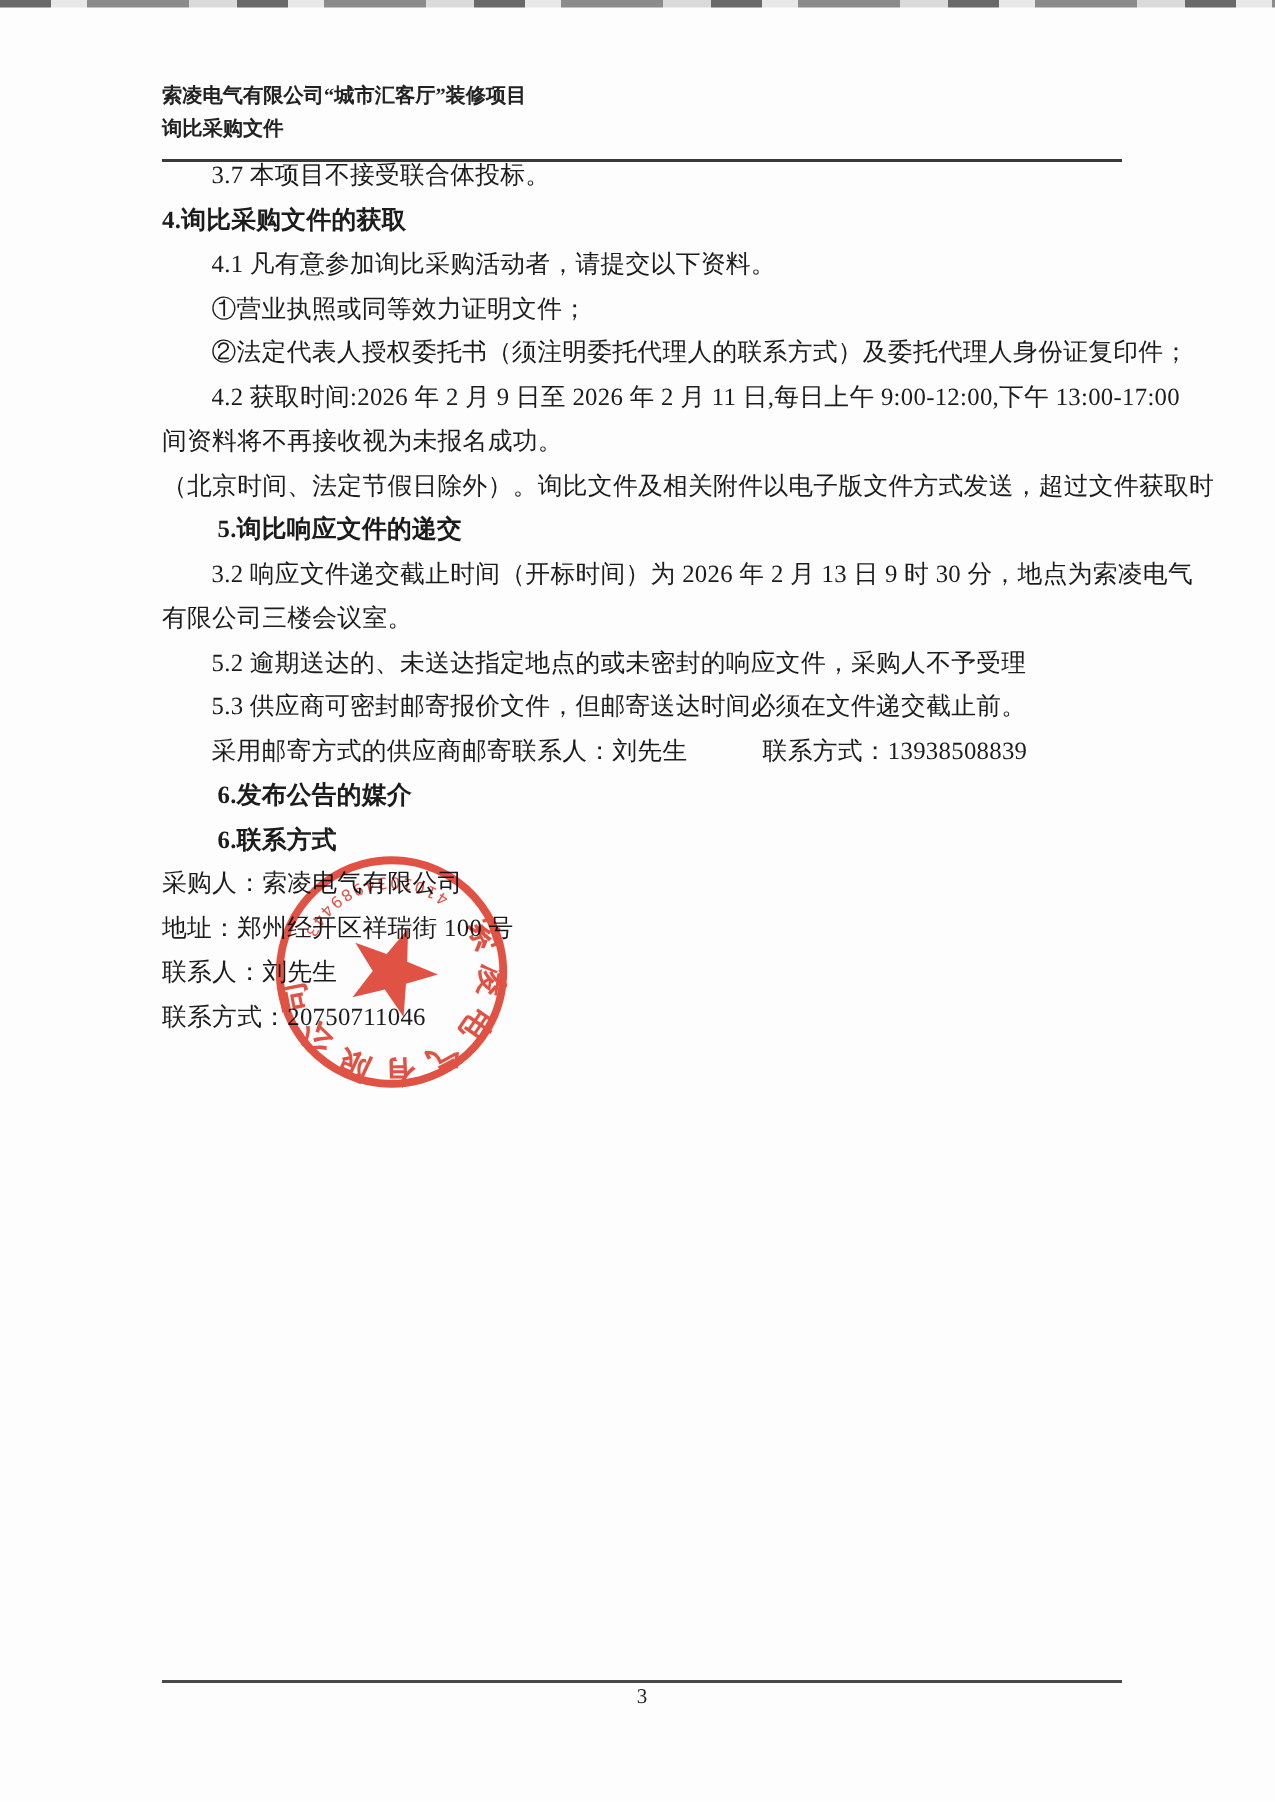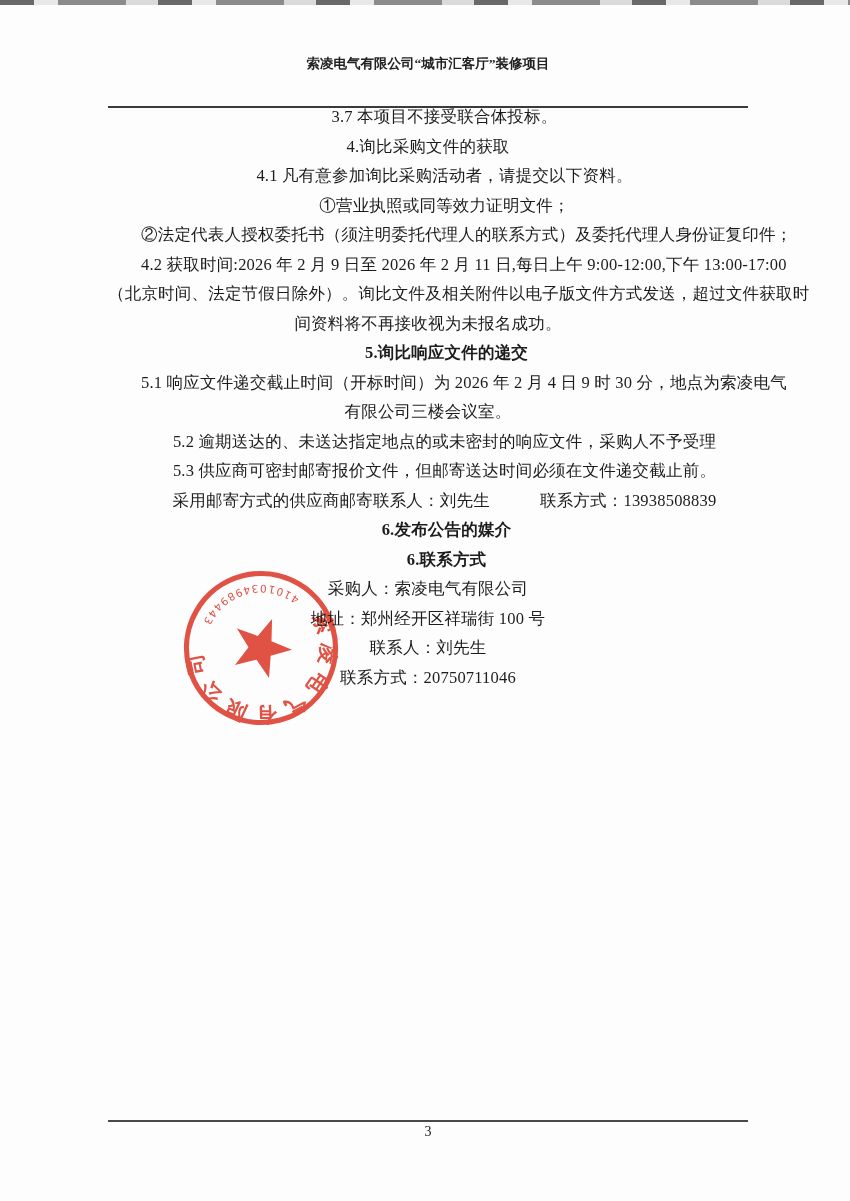--- a/index.html
+++ b/index.html
@@ -13,36 +13,36 @@
   
   .scan-edge{
     position:absolute;top:0;left:0;right:0;height:5px;
     background:repeating-linear-gradient(90deg,
       rgba(35,35,35,.85) 0 34px, rgba(35,35,35,.12) 34px 58px,
       rgba(35,35,35,.65) 58px 126px, rgba(35,35,35,.2) 126px 158px);
     opacity:.8;
   }
   .header{
     position:absolute;top:53px;left:108px;width:640px;
-    text-align:center;font-weight:700;font-size:13.5px;line-height:22px;
+    text-align:left;font-weight:700;font-size:13.5px;line-height:22px;
     color:#222;
   }
   .header-rule{
     position:absolute;top:106px;left:108px;width:640px;height:2px;
     background:#3a3a3a;
   }
   .doc-body{
-    position:absolute;top:102px;left:108px;width:640px;text-align:center;
+    position:absolute;top:102px;left:108px;width:640px;
   }
   .para{
     margin:0;line-height:29.5px;font-size:16.5px;white-space:nowrap;
     letter-spacing:.2px;
   }
   .para.indent{text-indent:33px;}
-  .para.heading-flush{font-weight:400;}
+  .para.heading-flush{font-weight:700;}
   .para.heading-indent{font-weight:700;text-indent:37px;}
   .footer-rule{
     position:absolute;top:1120px;left:108px;width:640px;height:2px;
     background:#4a4a4a;
   }
   .page-number{
     position:absolute;top:1124px;left:108px;width:640px;
     text-align:center;font-size:14px;color:#222;
   }
   .seal{
@@ -60,35 +60,36 @@
 </style>
 </head>
 <body>
 
 <div class="page">
 
   <div class="scan-edge"></div>
 
   <div class="header">
     <div>索凌电气有限公司“城市汇客厅”装修项目</div>
+    <div>询比采购文件</div>
   </div>
 
   <div class="header-rule"></div>
 
   <div class="doc-body">
       <p class="para indent">3.7 本项目不接受联合体投标。</p>
       <p class="para heading-flush">4.询比采购文件的获取</p>
       <p class="para indent">4.1 凡有意参加询比采购活动者，请提交以下资料。</p>
       <p class="para indent">①营业执照或同等效力证明文件；</p>
       <p class="para indent">②法定代表人授权委托书（须注明委托代理人的联系方式）及委托代理人身份证复印件；</p>
       <p class="para indent">4.2 获取时间:2026 年 2 月 9 日至 2026 年 2 月 11 日,每日上午 9:00-12:00,下午 13:00-17:00</p>
+      <p class="para flush">间资料将不再接收视为未报名成功。</p>
       <p class="para flush">（北京时间、法定节假日除外）。询比文件及相关附件以电子版文件方式发送，超过文件获取时</p>
-      <p class="para flush">间资料将不再接收视为未报名成功。</p>
       <p class="para heading-indent">5.询比响应文件的递交</p>
-      <p class="para indent">5.1 响应文件递交截止时间（开标时间）为 2026 年 2 月 4 日 9 时 30 分，地点为索凌电气</p>
+      <p class="para indent">3.2 响应文件递交截止时间（开标时间）为 2026 年 2 月 13 日 9 时 30 分，地点为索凌电气</p>
       <p class="para flush">有限公司三楼会议室。</p>
       <p class="para indent">5.2 逾期送达的、未送达指定地点的或未密封的响应文件，采购人不予受理</p>
       <p class="para indent">5.3 供应商可密封邮寄报价文件，但邮寄送达时间必须在文件递交截止前。</p>
       <p class="para indent">采用邮寄方式的供应商邮寄联系人：刘先生　　　联系方式：13938508839</p>
       <p class="para heading-indent">6.发布公告的媒介</p>
       <p class="para heading-indent">6.联系方式</p>
       <p class="para flush">采购人：索凌电气有限公司</p>
       <p class="para flush">地址：郑州经开区祥瑞街 100 号</p>
       <p class="para flush">联系人：刘先生</p>
       <p class="para flush">联系方式：20750711046</p>

